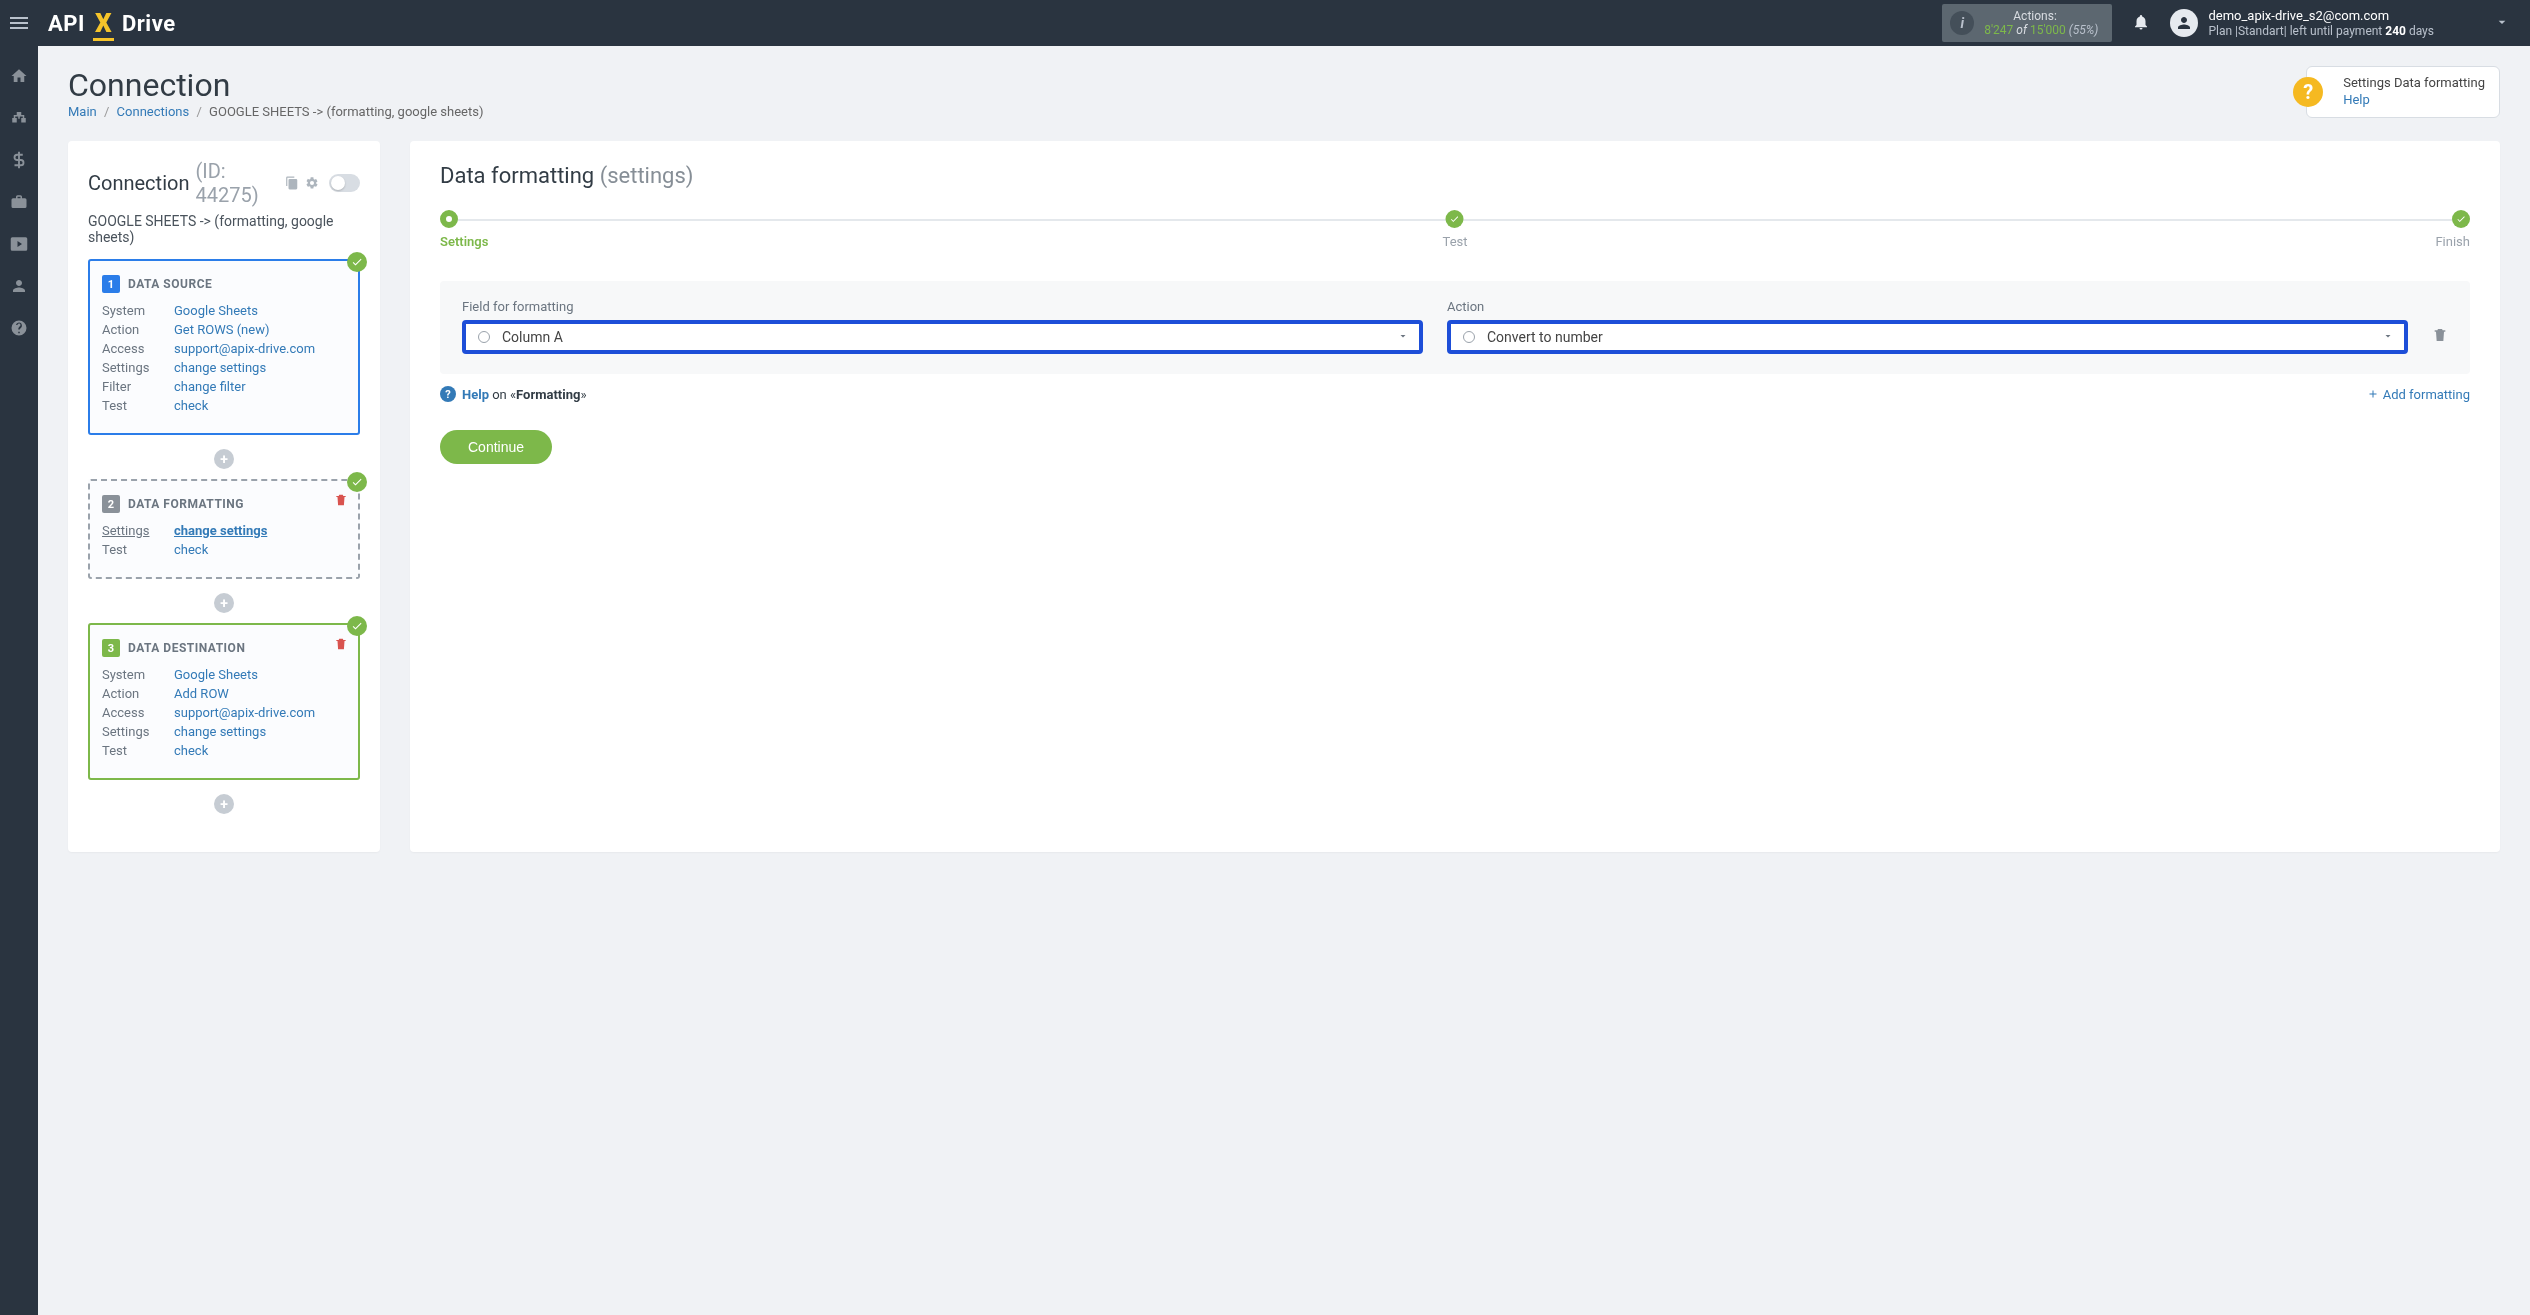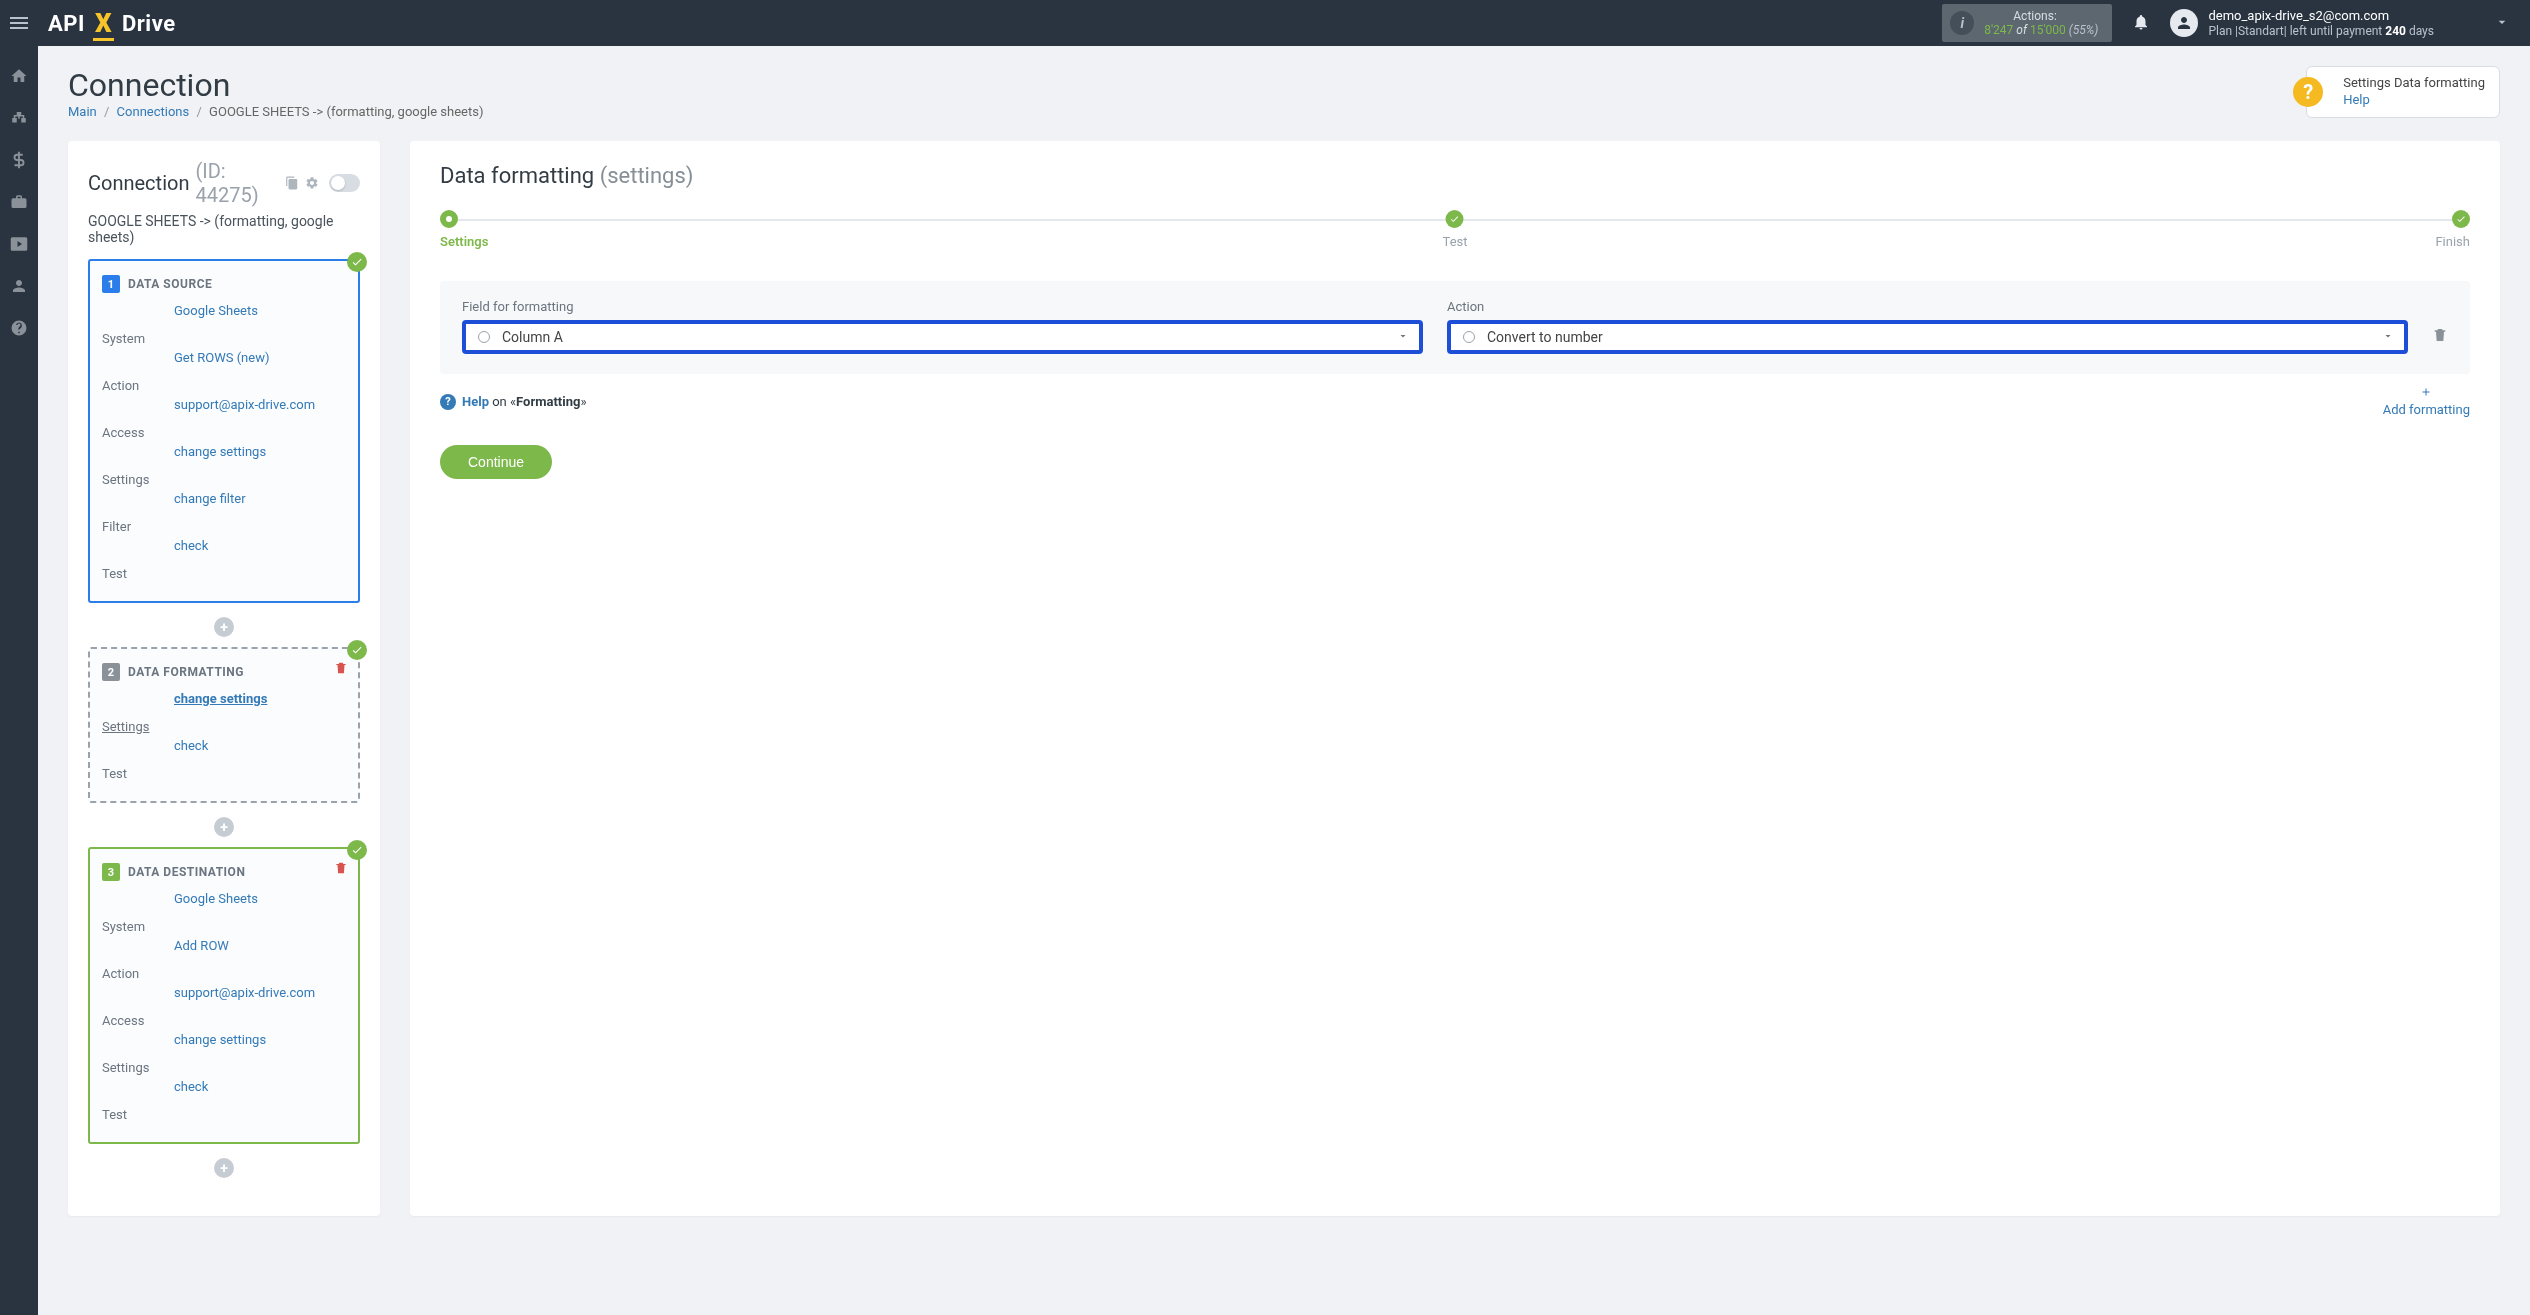--- a/index.html
+++ b/index.html
@@ -77,21 +77,21 @@
 .card-format { border:2px dashed #9aa2ab; background:#fbfcfe; }
 .card-dest { border:2px solid #7db84a; background:#fbfcfe; }
 .card-head { display:flex; align-items:center; gap:8px; margin-bottom:10px; }
 .card-num { width:18px; height:18px; border-radius:2px; color:#fff; font-size:11px; font-weight:bold; display:flex; align-items:center; justify-content:center; }
 .num-blue { background:#2b7de9; }
 .num-grey { background:#8a9199; }
 .num-green { background:#7db84a; }
 .card-label { font-size:12px; font-weight:700; color:#6b7580; letter-spacing:0.5px; }
 .kv-table { font-size:13px; }
 .kv-row { display:flex; margin-bottom:4px; }
-.kv-key { width:72px; color:#6b7580;margin-top:28px; }
+.kv-key { width:72px; color:#6b7580; }
 .kv-val a { color:#337ab7; }
 .kv-key.u { text-decoration:underline; }
 .kv-val.bold a { font-weight:700; text-decoration:underline; }
 
 .plus-sep { display:flex; justify-content:center; padding:6px 0 10px; }
 .plus-circle { width:20px; height:20px; border-radius:50%; background:#c6ccd3; color:#fff; display:flex; align-items:center; justify-content:center; font-weight:bold; cursor:pointer; font-size:14px; line-height:1; }
 
 
 .right-panel { flex:1; background:#fff; border-radius:4px; padding:22px 30px 30px; box-shadow:0 1px 2px rgba(0,0,0,0.04); }
 .rp-title { font-size:22px; color:#323c45; font-weight:400; margin-bottom:22px; }
@@ -118,21 +118,21 @@
 .select .radio-ic { position:absolute; left:12px; width:12px; height:12px; border:1.5px solid #9aa2ab; border-radius:50%; }
 .select .chev { position:absolute; right:10px; }
 .select .chev svg { width:12px; height:12px; fill:#6b7580; }
 .trash-side { padding-bottom:8px; cursor:pointer; }
 .trash-side svg { width:16px; height:16px; fill:#8a9199; }
 
 .below-row { display:flex; justify-content:space-between; align-items:center; margin-top:12px; font-size:13px; }
 .help-inline { display:flex; align-items:center; gap:6px; color:#337ab7; }
 .help-inline .qcircle { width:16px; height:16px; border-radius:50%; background:#337ab7; color:#fff; font-size:11px; font-weight:bold; display:flex; align-items:center; justify-content:center; }
 .help-inline .dark { color:#323c45; }
-.add-format { display:flex; align-items:center; gap:4px; color:#337ab7; cursor:pointer;flex-direction:column; }
+.add-format { display:flex; align-items:center; gap:4px; color:#337ab7; cursor:pointer; }
 .add-format svg { width:12px; height:12px; fill:#337ab7; }
 
 .continue-btn { margin-top:28px; background:#7db84a; color:#fff; border:none; border-radius:20px; height:34px; padding:0 28px; font-size:14px; cursor:pointer; }
 
 </style>
 </head>
 <body>
 
 <div class="topbar">
   <div class="hamburger">

